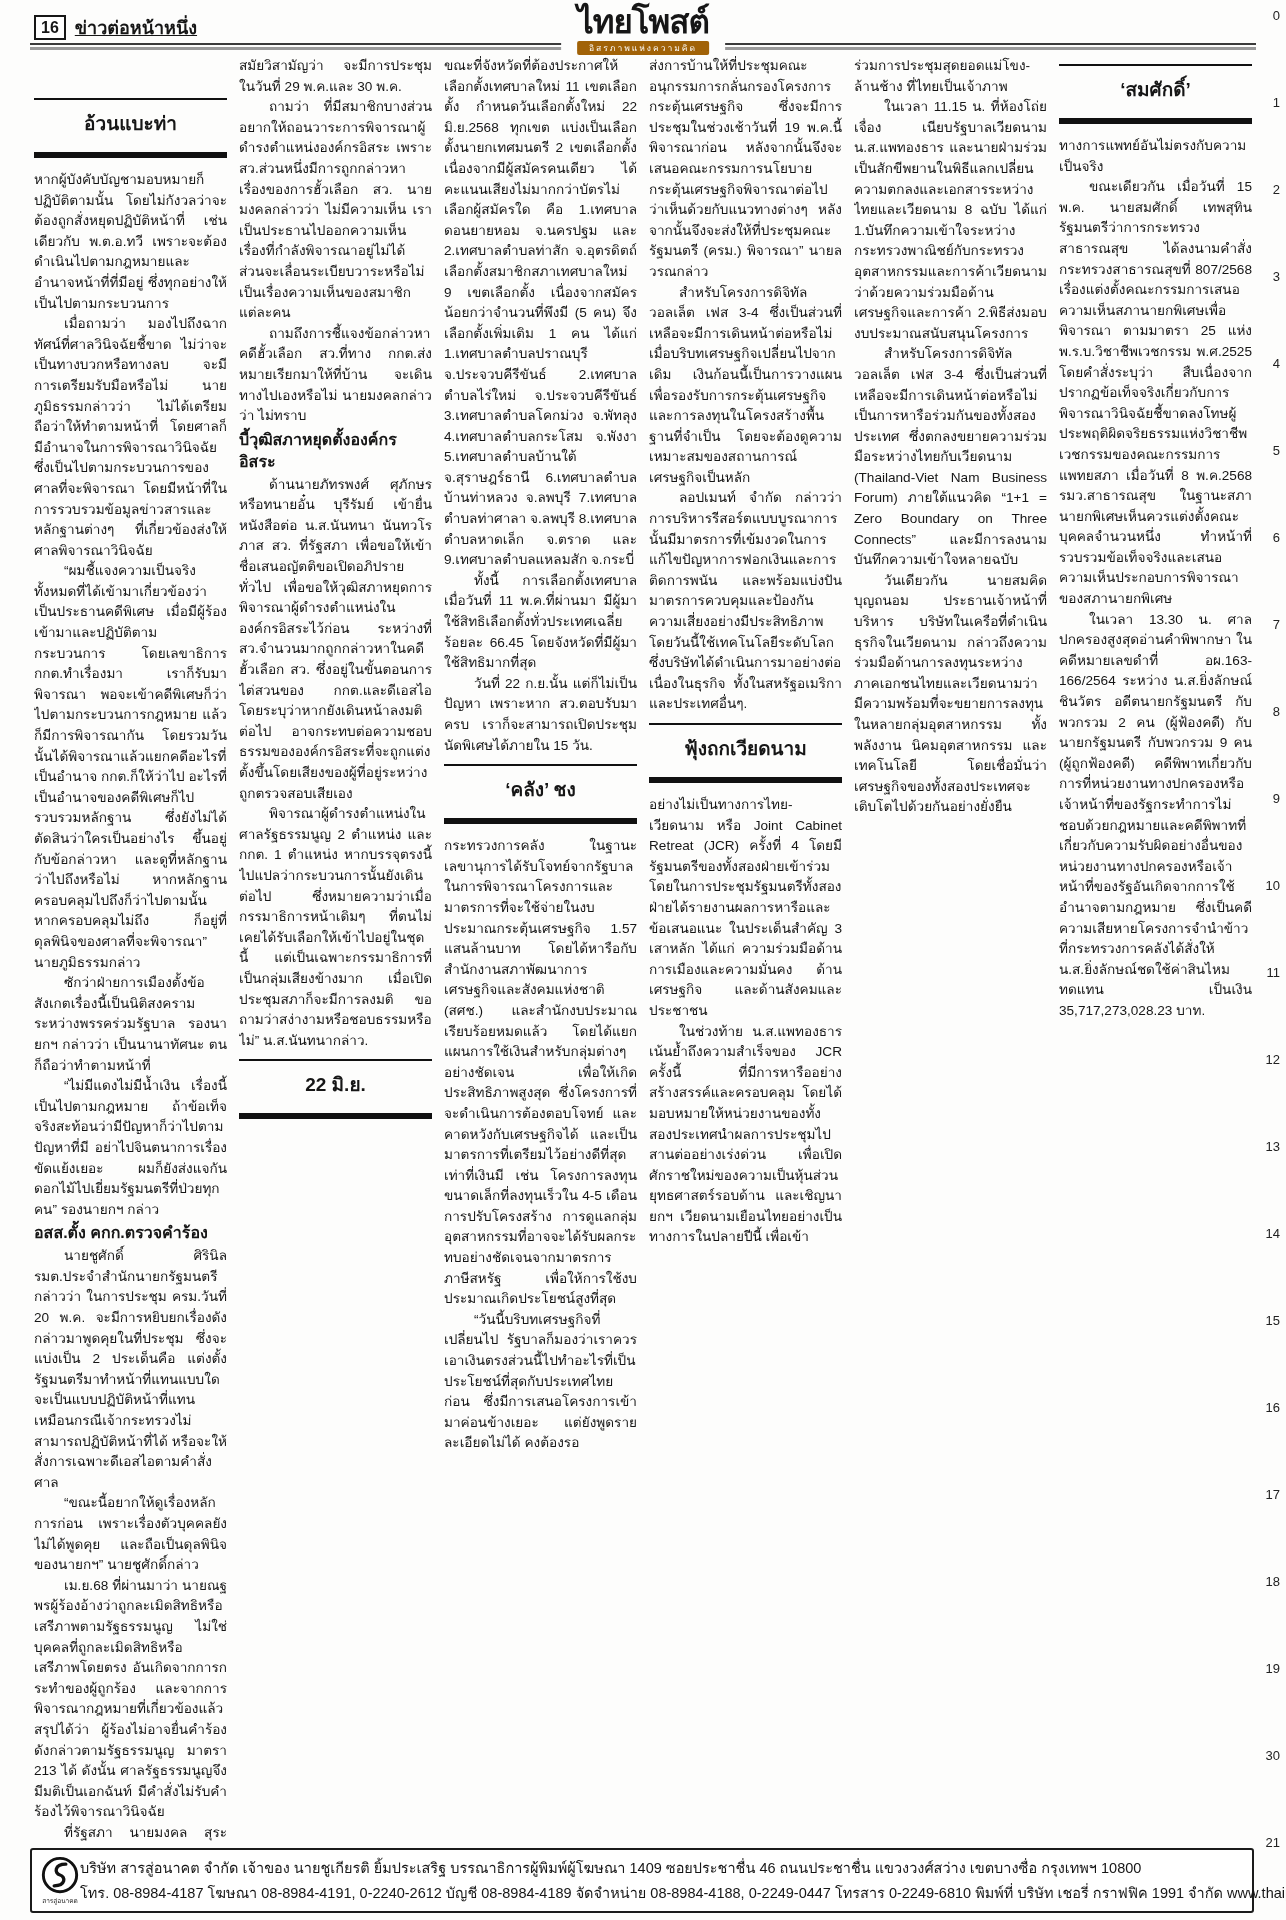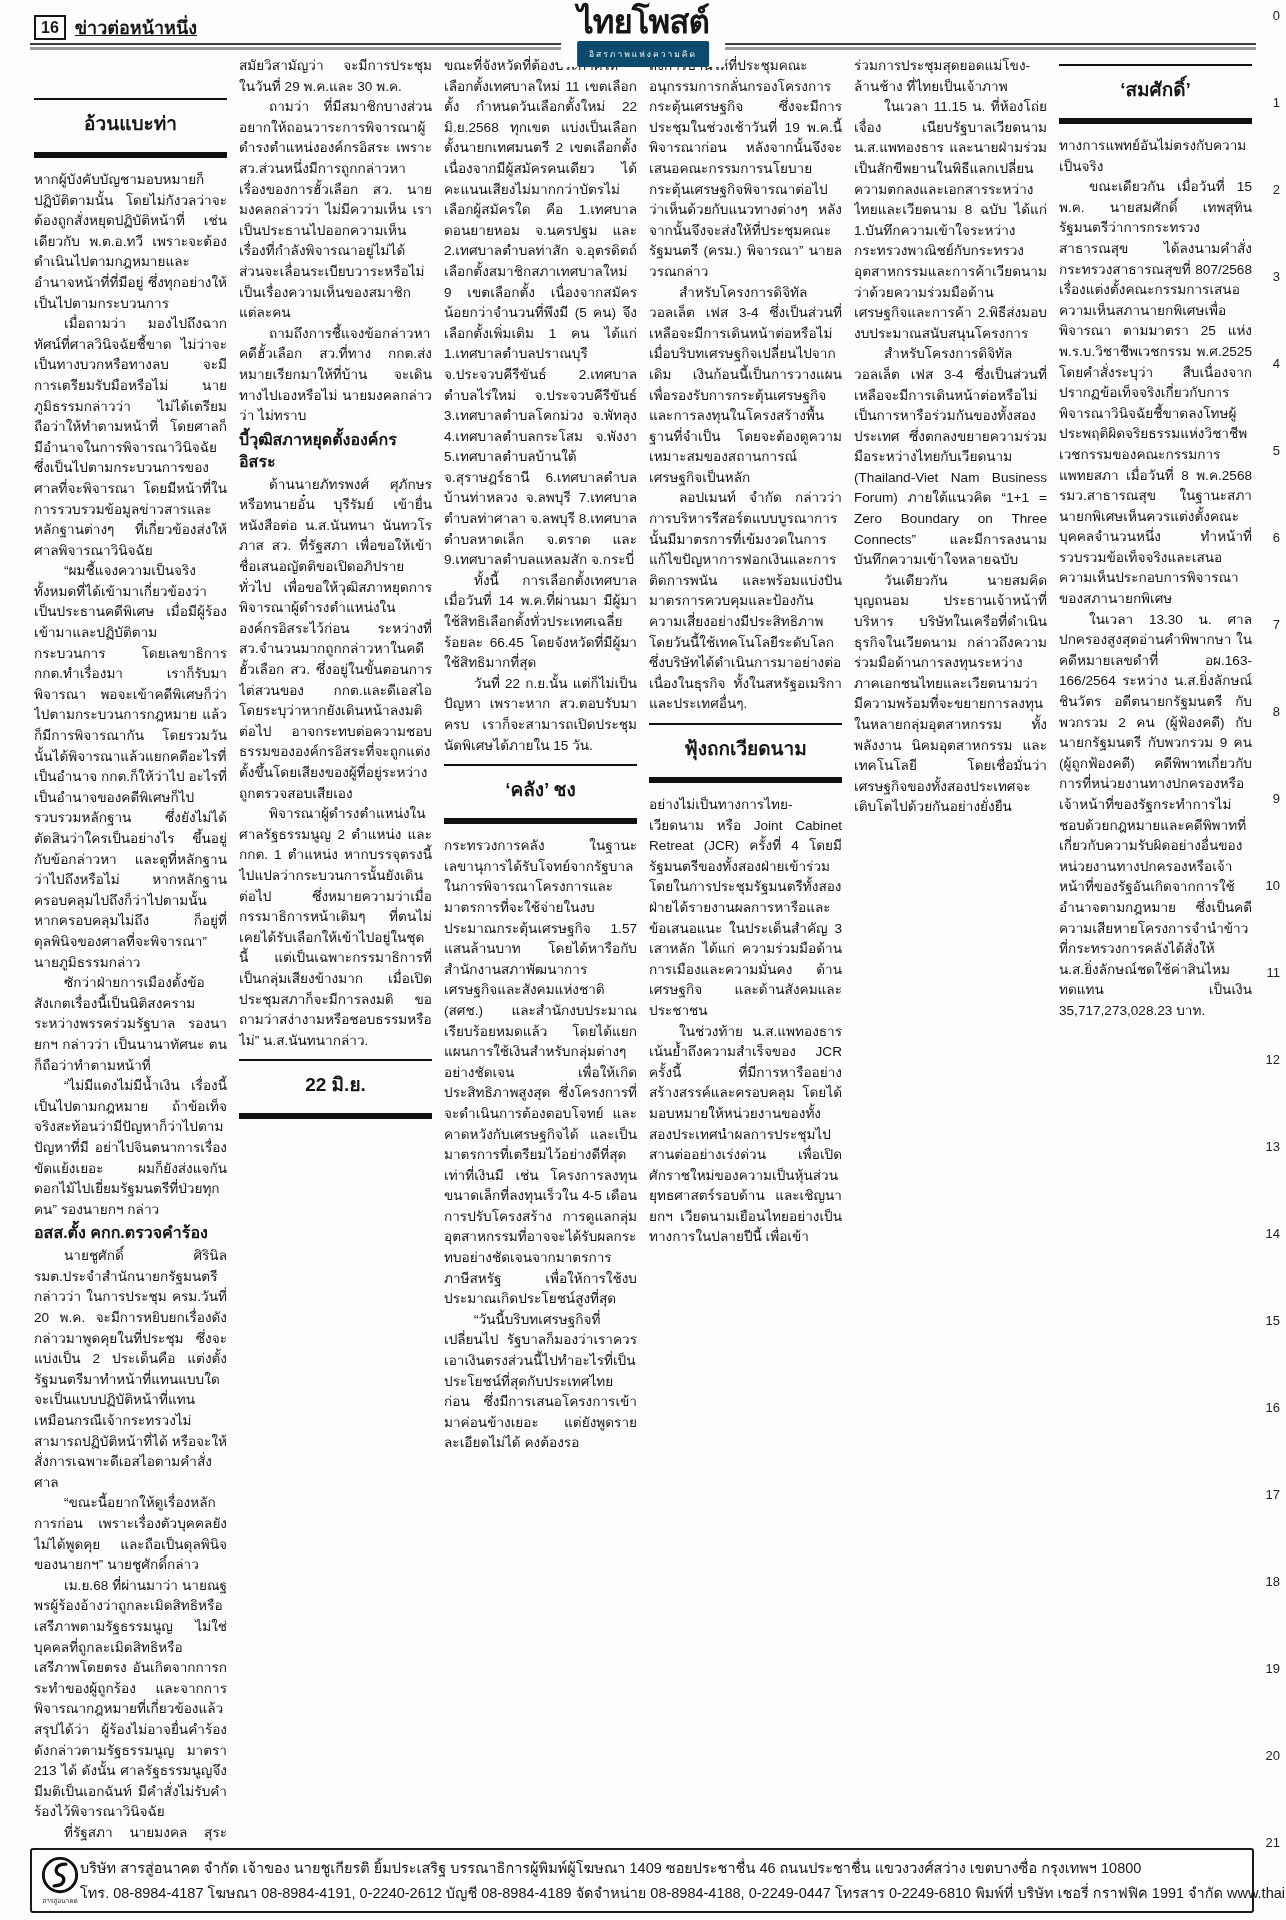--- a/index.html
+++ b/index.html
@@ -10,22 +10,22 @@
   .hdr-left{position:absolute;left:34px;top:13px;display:flex;align-items:center;gap:9px;}
   .pageno{border:2px solid #161616;font-weight:bold;font-size:16px;line-height:1;
           padding:3px 5px 2px;background:#fff;}
   .section-title{font-weight:bold;font-size:18px;text-decoration:underline;}
   .hdr-rule{position:absolute;left:30px;top:43px;width:1226px;}
   .hdr-rule .r1{height:2px;background:#3a3a3a;}
   .hdr-rule .r2{height:3px;background:#9a9a9a;margin-top:2px;}
   .masthead{position:absolute;left:50%;top:5px;transform:translateX(-50%);
             background:#fdfdfc;padding:0 16px;text-align:center;z-index:3;}
   .masthead .name{font-weight:bold;font-size:33px;letter-spacing:-1px;line-height:1.05;}
-  .masthead .tag{background:#0c4a6e;color:#fff;font-size:8.5px;letter-spacing:2px;
-                 padding:6px 8px;margin-top:1px;border-radius:2px;}
+  .masthead .tag{background:#a16207;color:#fff;font-size:8.5px;letter-spacing:2px;
+                 padding:0 8px;margin-top:1px;border-radius:2px;}
 
   
   .rail{position:absolute;right:4px;top:0;width:18px;height:1920px;}
   .rail .n{position:absolute;right:2px;font-size:13px;color:#222;}
 
   
   .cols{position:absolute;left:34px;top:56px;width:1218px;height:1786px;
         display:flex;gap:12px;overflow:hidden;}
   .col{flex:0 0 193px;width:193px;overflow:hidden;}
   .body-p{margin:0;font-size:13.6px;line-height:20.6px;text-align:justify;
@@ -77,21 +77,21 @@
       <div class="n" style="top: 878px;">10</div>
       <div class="n" style="top: 965px;">11</div>
       <div class="n" style="top: 1052px;">12</div>
       <div class="n" style="top: 1139px;">13</div>
       <div class="n" style="top: 1226px;">14</div>
       <div class="n" style="top: 1313px;">15</div>
       <div class="n" style="top: 1400px;">16</div>
       <div class="n" style="top: 1487px;">17</div>
       <div class="n" style="top: 1574px;">18</div>
       <div class="n" style="top: 1661px;">19</div>
-      <div class="n" style="top: 1748px;">20</div>
+      <div class="n" style="top: 1748px;">30</div>
       <div class="n" style="top: 1835px;">21</div>
     </div>
 
   <div class="cols" id="cols">
       <div class="col">
         <div class="headline-block" style="margin-top: 42px;">อ้วนแบะท่า</div>
         <p class="body-p noindent">หากผู้บังคับบัญชามอบหมายก็ปฏิบัติตามนั้น โดยไม่กังวลว่าจะต้องถูกสั่งหยุดปฏิบัติหน้าที่ เช่นเดียวกับ พ.ต.อ.ทวี เพราะจะต้องดำเนินไปตามกฎหมายและอำนาจหน้าที่ที่มีอยู่ ซึ่งทุกอย่างให้เป็นไปตามกระบวนการ</p>
         <p class="body-p">เมื่อถามว่า มองไปถึงฉากทัศน์ที่ศาลวินิจฉัยชี้ขาด ไม่ว่าจะเป็นทางบวกหรือทางลบ จะมีการเตรียมรับมือหรือไม่ นายภูมิธรรมกล่าวว่า ไม่ได้เตรียม ถือว่าให้ทำตามหน้าที่ โดยศาลก็มีอำนาจในการพิจารณาวินิจฉัย ซึ่งเป็นไปตามกระบวนการของศาลที่จะพิจารณา โดยมีหน้าที่ในการรวบรวมข้อมูลข่าวสารและหลักฐานต่างๆ ที่เกี่ยวข้องส่งให้ศาลพิจารณาวินิจฉัย</p>
         <p class="body-p">“ผมชี้แจงความเป็นจริงทั้งหมดที่ได้เข้ามาเกี่ยวข้องว่าเป็นประธานคดีพิเศษ เมื่อมีผู้ร้องเข้ามาและปฏิบัติตามกระบวนการ โดยเลขาธิการ กกต.ทำเรื่องมา เราก็รับมาพิจารณา พอจะเข้าคดีพิเศษก็ว่าไปตามกระบวนการกฎหมาย แล้วก็มีการพิจารณากัน โดยรวมวันนั้นได้พิจารณาแล้วแยกคดีอะไรที่เป็นอำนาจ กกต.ก็ให้ว่าไป อะไรที่เป็นอำนาจของคดีพิเศษก็ไปรวบรวมหลักฐาน ซึ่งยังไม่ได้ตัดสินว่าใครเป็นอย่างไร ขึ้นอยู่กับข้อกล่าวหา และดูที่หลักฐานว่าไปถึงหรือไม่ หากหลักฐานครอบคลุมไปถึงก็ว่าไปตามนั้น หากครอบคลุมไม่ถึง ก็อยู่ที่ดุลพินิจของศาลที่จะพิจารณา” นายภูมิธรรมกล่าว</p>
         <p class="body-p">ซักว่าฝ่ายการเมืองตั้งข้อสังเกตเรื่องนี้เป็นนิติสงครามระหว่างพรรคร่วมรัฐบาล รองนายกฯ กล่าวว่า เป็นนานาทัศนะ ตนก็ถือว่าทำตามหน้าที่</p>
@@ -106,21 +106,21 @@
         <p class="body-p noindent">สมัยวิสามัญว่า จะมีการประชุมในวันที่ 29 พ.ค.และ 30 พ.ค.</p>
         <p class="body-p">ถามว่า ที่มีสมาชิกบางส่วนอยากให้ถอนวาระการพิจารณาผู้ดำรงตำแหน่งองค์กรอิสระ เพราะ สว.ส่วนหนึ่งมีการถูกกล่าวหาเรื่องของการฮั้วเลือก สว. นายมงคลกล่าวว่า ไม่มีความเห็น เราเป็นประธานไปออกความเห็นเรื่องที่กำลังพิจารณาอยู่ไม่ได้ ส่วนจะเลื่อนระเบียบวาระหรือไม่ เป็นเรื่องความเห็นของสมาชิกแต่ละคน</p>
         <p class="body-p">ถามถึงการชี้แจงข้อกล่าวหาคดีฮั้วเลือก สว.ที่ทาง กกต.ส่งหมายเรียกมาให้ที่บ้าน จะเดินทางไปเองหรือไม่ นายมงคลกล่าวว่า ไม่ทราบ</p>
         <div class="subhead">บี้วุฒิสภาหยุดตั้งองค์กรอิสระ</div>
         <p class="body-p">ด้านนายภัทรพงศ์ ศุภักษร หรือทนายอั๋น บุรีรัมย์ เข้ายื่นหนังสือต่อ น.ส.นันทนา นันทวโรภาส สว. ที่รัฐสภา เพื่อขอให้เข้าชื่อเสนอญัตติขอเปิดอภิปรายทั่วไป เพื่อขอให้วุฒิสภาหยุดการพิจารณาผู้ดำรงตำแหน่งในองค์กรอิสระไว้ก่อน ระหว่างที่ สว.จำนวนมากถูกกล่าวหาในคดีฮั้วเลือก สว. ซึ่งอยู่ในขั้นตอนการไต่สวนของ กกต.และดีเอสไอ โดยระบุว่าหากยังเดินหน้าลงมติต่อไป อาจกระทบต่อความชอบธรรมขององค์กรอิสระที่จะถูกแต่งตั้งขึ้นโดยเสียงของผู้ที่อยู่ระหว่างถูกตรวจสอบเสียเอง</p>
         <p class="body-p">พิจารณาผู้ดำรงตำแหน่งในศาลรัฐธรรมนูญ 2 ตำแหน่ง และ กกต. 1 ตำแหน่ง หากบรรจุตรงนี้ไปแปลว่ากระบวนการนั้นยังเดินต่อไป ซึ่งหมายความว่าเมื่อกรรมาธิการหน้าเดิมๆ ที่ตนไม่เคยได้รับเลือกให้เข้าไปอยู่ในชุดนี้ แต่เป็นเฉพาะกรรมาธิการที่เป็นกลุ่มเสียงข้างมาก เมื่อเปิดประชุมสภาก็จะมีการลงมติ ขอถามว่าสง่างามหรือชอบธรรมหรือไม่” น.ส.นันทนากล่าว.</p>
         <div class="headline-block">22 มิ.ย.</div>
       </div>
       <div class="col">
         <p class="body-p noindent">ขณะที่จังหวัดที่ต้องประกาศให้เลือกตั้งเทศบาลใหม่ 11 เขตเลือกตั้ง กำหนดวันเลือกตั้งใหม่ 22 มิ.ย.2568 ทุกเขต แบ่งเป็นเลือกตั้งนายกเทศมนตรี 2 เขตเลือกตั้ง เนื่องจากมีผู้สมัครคนเดียว ได้คะแนนเสียงไม่มากกว่าบัตรไม่เลือกผู้สมัครใด คือ 1.เทศบาลดอนยายหอม จ.นครปฐม และ 2.เทศบาลตำบลท่าสัก จ.อุตรดิตถ์ เลือกตั้งสมาชิกสภาเทศบาลใหม่ 9 เขตเลือกตั้ง เนื่องจากสมัครน้อยกว่าจำนวนที่พึงมี (5 คน) จึงเลือกตั้งเพิ่มเติม 1 คน ได้แก่ 1.เทศบาลตำบลปราณบุรี จ.ประจวบคีรีขันธ์ 2.เทศบาลตำบลไร่ใหม่ จ.ประจวบคีรีขันธ์ 3.เทศบาลตำบลโคกม่วง จ.พัทลุง 4.เทศบาลตำบลกระโสม จ.พังงา 5.เทศบาลตำบลบ้านใต้ จ.สุราษฎร์ธานี 6.เทศบาลตำบลบ้านท่าหลวง จ.ลพบุรี 7.เทศบาลตำบลท่าศาลา จ.ลพบุรี 8.เทศบาลตำบลหาดเล็ก จ.ตราด และ 9.เทศบาลตำบลแหลมสัก จ.กระบี่</p>
-        <p class="body-p">ทั้งนี้ การเลือกตั้งเทศบาลเมื่อวันที่ 14 พ.ค.ที่ผ่านมา มีผู้มาใช้สิทธิเลือกตั้งทั่วประเทศเฉลี่ยร้อยละ 66.45 โดยจังหวัดที่มีผู้มาใช้สิทธิมากที่สุด</p>
+        <p class="body-p">ทั้งนี้ การเลือกตั้งเทศบาลเมื่อวันที่ 11 พ.ค.ที่ผ่านมา มีผู้มาใช้สิทธิเลือกตั้งทั่วประเทศเฉลี่ยร้อยละ 66.45 โดยจังหวัดที่มีผู้มาใช้สิทธิมากที่สุด</p>
         <p class="body-p">วันที่ 22 ก.ย.นั้น แต่ก็ไม่เป็นปัญหา เพราะหาก สว.ตอบรับมาครบ เราก็จะสามารถเปิดประชุมนัดพิเศษได้ภายใน 15 วัน.</p>
         <div class="headline-block">‘คลัง’ ชง</div>
         <p class="body-p noindent">กระทรวงการคลัง ในฐานะเลขานุการได้รับโจทย์จากรัฐบาลในการพิจารณาโครงการและมาตรการที่จะใช้จ่ายในงบประมาณกระตุ้นเศรษฐกิจ 1.57 แสนล้านบาท โดยได้หารือกับสำนักงานสภาพัฒนาการเศรษฐกิจและสังคมแห่งชาติ (สศช.) และสำนักงบประมาณเรียบร้อยหมดแล้ว โดยได้แยกแผนการใช้เงินสำหรับกลุ่มต่างๆ อย่างชัดเจน เพื่อให้เกิดประสิทธิภาพสูงสุด ซึ่งโครงการที่จะดำเนินการต้องตอบโจทย์ และคาดหวังกับเศรษฐกิจได้ และเป็นมาตรการที่เตรียมไว้อย่างดีที่สุดเท่าที่เงินมี เช่น โครงการลงทุนขนาดเล็กที่ลงทุนเร็วใน 4-5 เดือน การปรับโครงสร้าง การดูแลกลุ่มอุตสาหกรรมที่อาจจะได้รับผลกระทบอย่างชัดเจนจากมาตรการภาษีสหรัฐ เพื่อให้การใช้งบประมาณเกิดประโยชน์สูงที่สุด</p>
         <p class="body-p">“วันนี้บริบทเศรษฐกิจที่เปลี่ยนไป รัฐบาลก็มองว่าเราควรเอาเงินตรงส่วนนี้ไปทำอะไรที่เป็นประโยชน์ที่สุดกับประเทศไทยก่อน ซึ่งมีการเสนอโครงการเข้ามาค่อนข้างเยอะ แต่ยังพูดรายละเอียดไม่ได้ คงต้องรอ</p>
       </div>
       <div class="col">
         <p class="body-p noindent">ส่งการบ้านให้ที่ประชุมคณะอนุกรรมการกลั่นกรองโครงการกระตุ้นเศรษฐกิจ ซึ่งจะมีการประชุมในช่วงเช้าวันที่ 19 พ.ค.นี้พิจารณาก่อน หลังจากนั้นจึงจะเสนอคณะกรรมการนโยบายกระตุ้นเศรษฐกิจพิจารณาต่อไปว่าเห็นด้วยกับแนวทางต่างๆ หลังจากนั้นจึงจะส่งให้ที่ประชุมคณะรัฐมนตรี (ครม.) พิจารณา” นายลวรณกล่าว</p>
         <p class="body-p">สำหรับโครงการดิจิทัลวอลเล็ต เฟส 3-4 ซึ่งเป็นส่วนที่เหลือจะมีการเดินหน้าต่อหรือไม่ เมื่อบริบทเศรษฐกิจเปลี่ยนไปจากเดิม เงินก้อนนี้เป็นการวางแผนเพื่อรองรับการกระตุ้นเศรษฐกิจและการลงทุนในโครงสร้างพื้นฐานที่จำเป็น โดยจะต้องดูความเหมาะสมของสถานการณ์เศรษฐกิจเป็นหลัก</p>
         <p class="body-p">ลอปเมนท์ จำกัด กล่าวว่า การบริหารรีสอร์ตแบบบูรณาการนั้นมีมาตรการที่เข้มงวดในการแก้ไขปัญหาการฟอกเงินและการติดการพนัน และพร้อมแบ่งปันมาตรการควบคุมและป้องกันความเสี่ยงอย่างมีประสิทธิภาพ โดยวันนี้ใช้เทคโนโลยีระดับโลก ซึ่งบริษัทได้ดำเนินการมาอย่างต่อเนื่องในธุรกิจ ทั้งในสหรัฐอเมริกาและประเทศอื่นๆ.</p>
         <div class="headline-block">ฟุ้งถกเวียดนาม</div>

